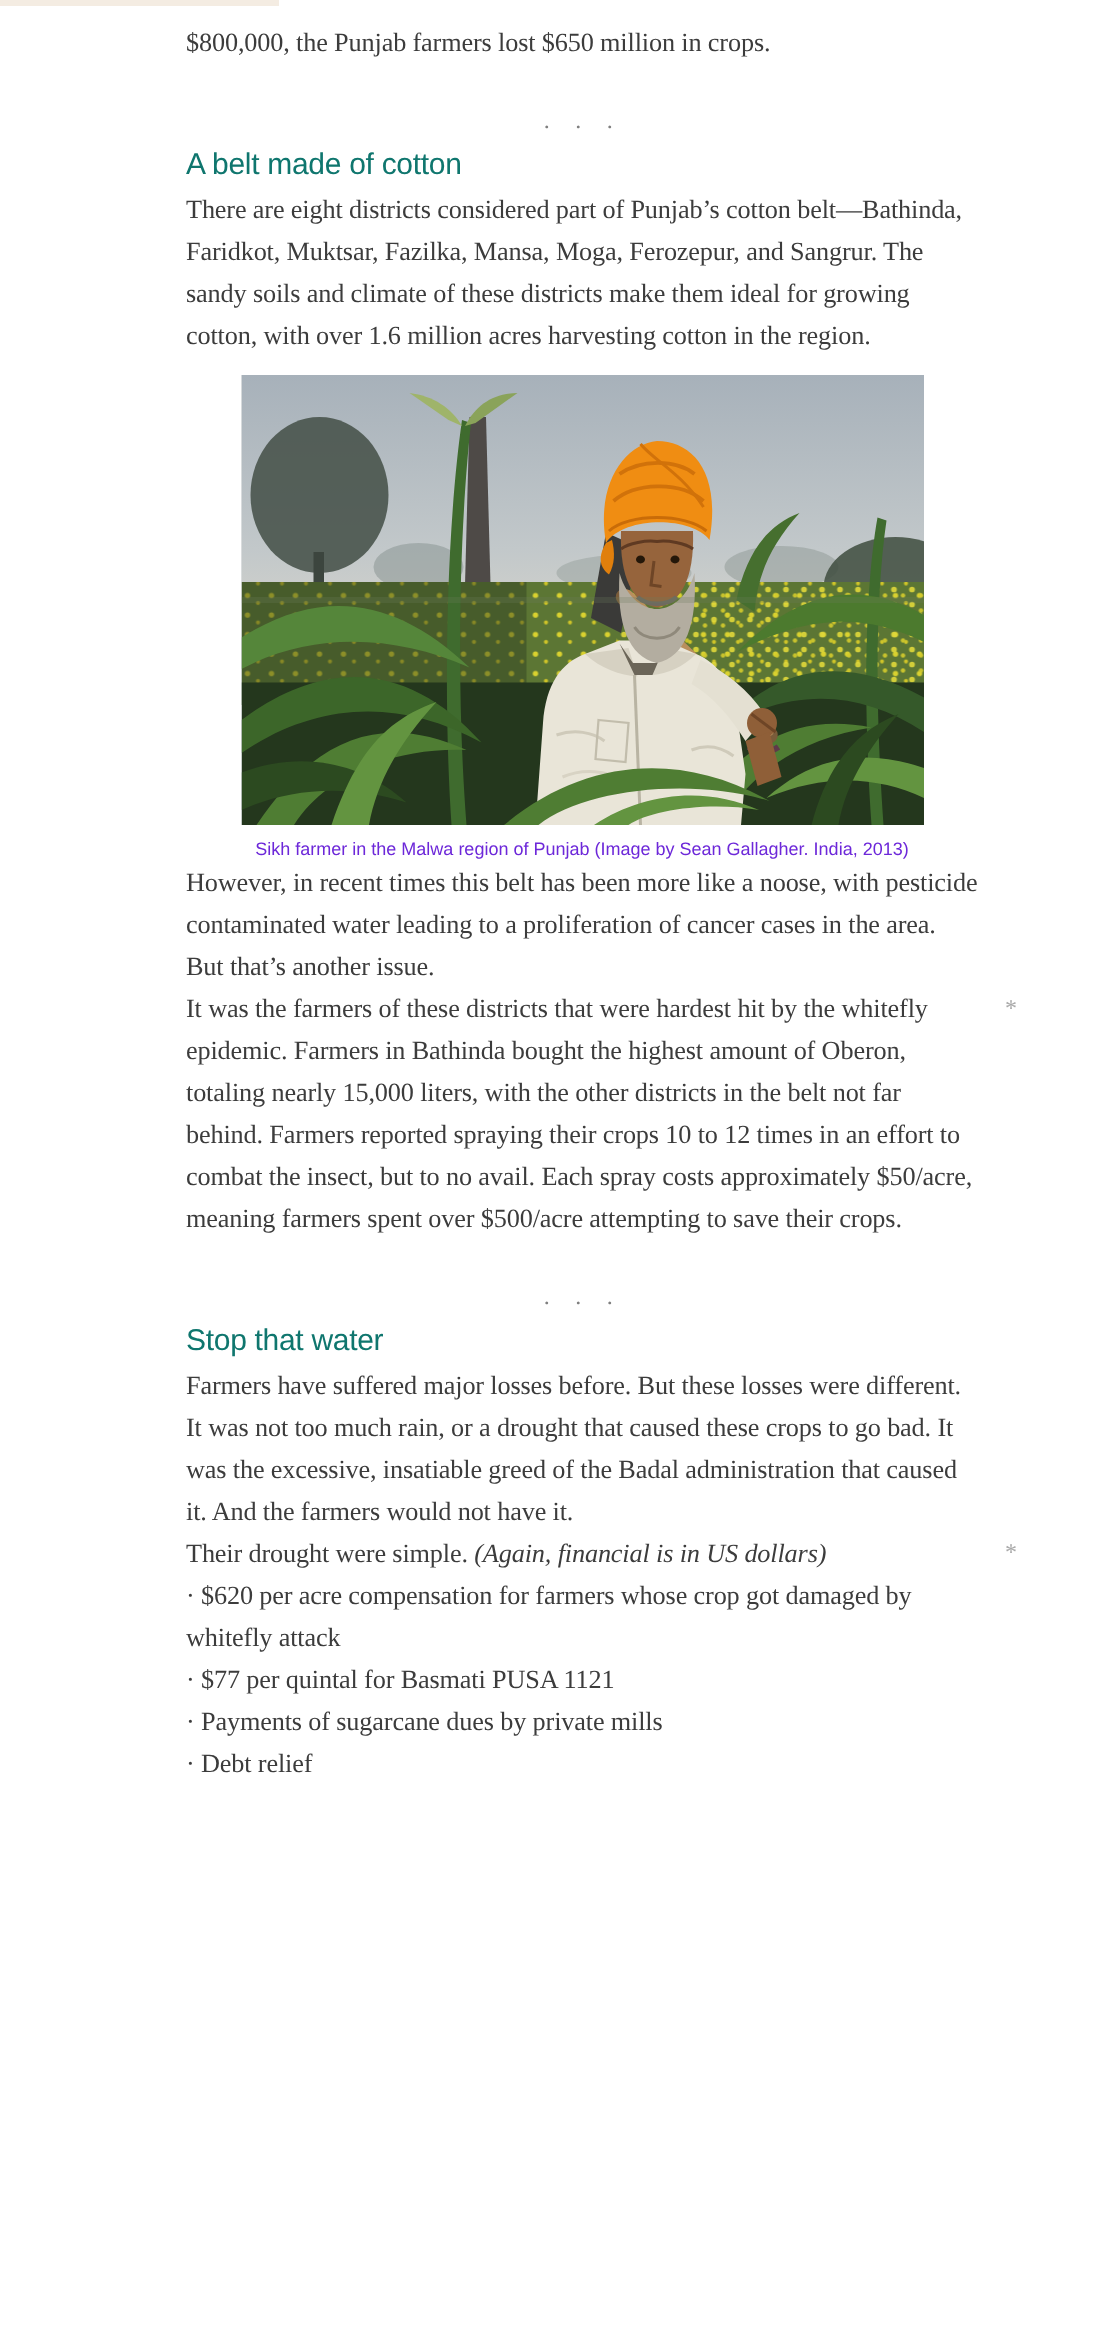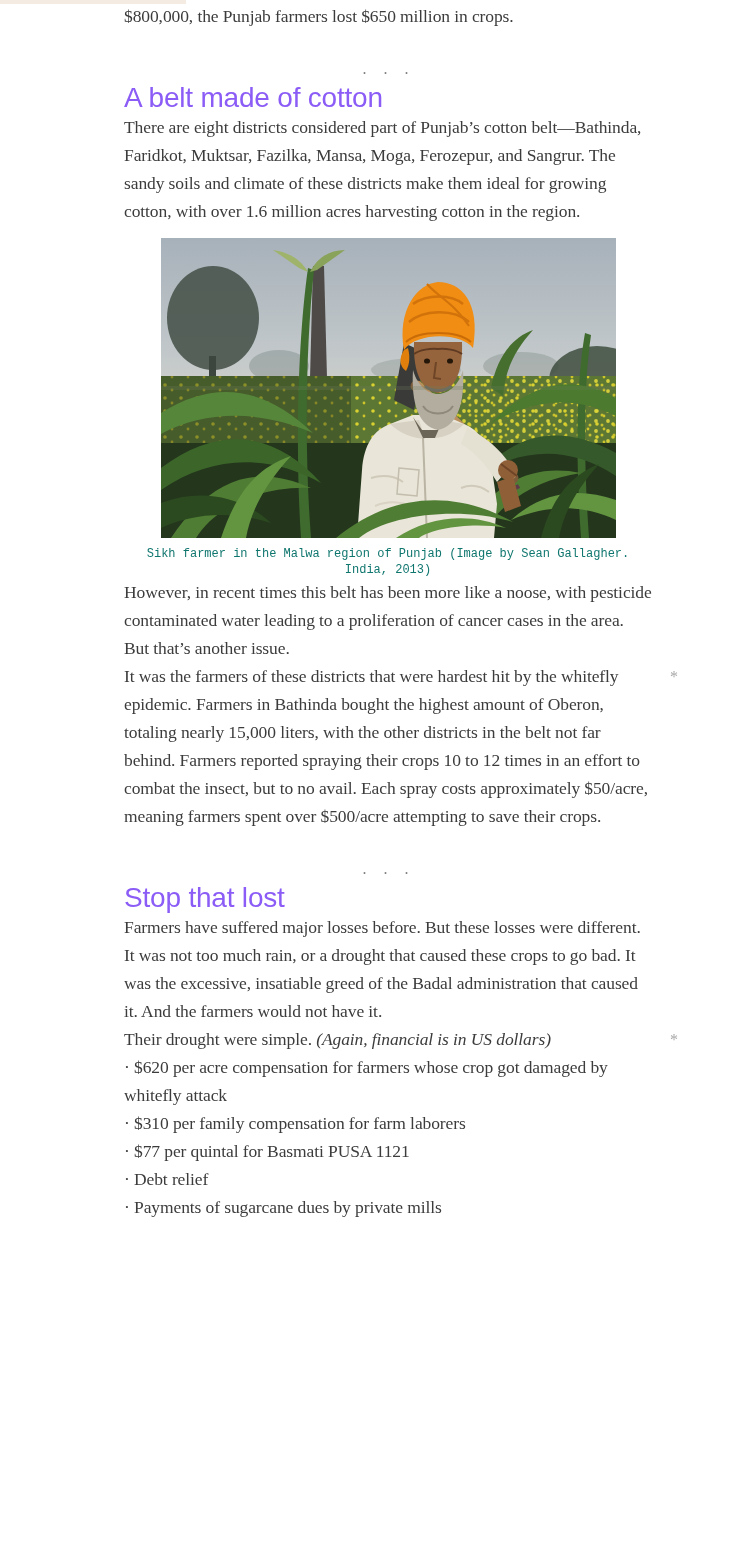--- a/index.html
+++ b/index.html
@@ -12,21 +12,21 @@
     font-family: "Liberation Serif", "DejaVu Serif", serif;
   }
   .top-strip {
     position: absolute; top: 0; left: 0;
     width: 186px; height: 4px;
     background: #f4ece2;
   }
   .content {
     width: 528px;
     margin-left: 124px;
-    padding-top: 2px;
+    padding-top: 14px;
   }
   .content p {
     margin: 0;
     font-size: 17.5px;
     line-height: 28px;
     letter-spacing: -0.1px;
     color: #3c3c3c;
     position: relative;
   }
   .divider {
@@ -36,23 +36,23 @@
     font-size: 16px;
     line-height: 28px;
     color: #7f7f7f;
     letter-spacing: 5px;
     word-spacing: 3px;
   }
   h3.section-heading {
     margin: 0;
     font-family: "Liberation Sans", "DejaVu Sans", sans-serif;
     font-weight: 400;
-    font-size: 28px;
+    font-size: 20px;
     line-height: 30px;
-    color: #8b5cf6;
+    color: #0f766e;
     letter-spacing: -0.2px;
   }
   .h-cotton { margin-top: 13px; }
   .h-train  { margin-top: 12px; }
   .p-cotton  { margin-top: 4px; }
   .p-noose   { margin-top: 37px; }
   .p-hardest { margin-top: 10px; }
   .p-losses  { margin-top: 10px; }
   .p-demands { margin-top: 8px; }
   .p-bullet  { margin-top: 18px; }
@@ -73,24 +73,24 @@
   }
   .photo-frame {
     width: 455px; height: 300px;
     margin: 0 auto;
     overflow: hidden;
     background: #b9bfc2;
   }
   .photo-frame svg { display: block; }
   figcaption {
     margin-top: 8px;
-    font-family: Liberation Mono, monospace;
+    font-family: Liberation Sans, sans-serif;
     font-size: 12px;
     line-height: 16px;
-    color: #0f766e;
+    color: #6d28d9;
     text-align: center;
   }
 </style>
 </head>
 <body>
 
 <div class="top-strip"></div>
 
 <div class="content">
 
@@ -210,26 +210,25 @@
     </div>
     <figcaption>Sikh farmer in the Malwa region of Punjab (Image by Sean Gallagher. India, 2013)</figcaption>
   </figure>
 
   <p class="p-noose">However, in recent times this belt has been more like a noose, with pesticide contaminated water leading to a proliferation of cancer cases in the area. But that’s another issue.</p>
 
   <p class="p-hardest"><span>It was the farmers of these districts that were hardest hit by the whitefly epidemic. Farmers in Bathinda bought the highest amount of Oberon, totaling nearly 15,000 liters, with the other districts in the belt not far behind. Farmers reported spraying their crops 10 to 12 times in an effort to combat the insect, but to no avail. Each spray costs approximately $50/acre, meaning farmers spent over $500/acre attempting to save their crops.</span><span class="note-star">*</span></p>
 
   <div class="divider">. . .</div>
 
-  <h3 class="section-heading h-train">Stop that lost</h3>
+  <h3 class="section-heading h-train">Stop that water</h3>
 
   <p class="p-losses">Farmers have suffered major losses before. But these losses were different. It was not too much rain, or a drought that caused these crops to go bad. It was the excessive, insatiable greed of the Badal administration that caused it. And the farmers would not have it.</p>
 
   <p class="p-demands"><span>Their drought were simple. </span><span class="italic">(Again, financial is in US dollars)</span><span class="note-star">*</span></p>
 
   <p class="p-bullet p-bullet-first">· $620 per acre compensation for farmers whose crop got damaged by whitefly attack</p>
-  <p class="p-bullet">· $310 per family compensation for farm laborers</p>
   <p class="p-bullet">· $77 per quintal for Basmati PUSA 1121</p>
+  <p class="p-bullet">· Payments of sugarcane dues by private mills</p>
   <p class="p-bullet">· Debt relief</p>
-  <p class="p-bullet">· Payments of sugarcane dues by private mills</p>
 
 
 </div>
 
 </body></html>

